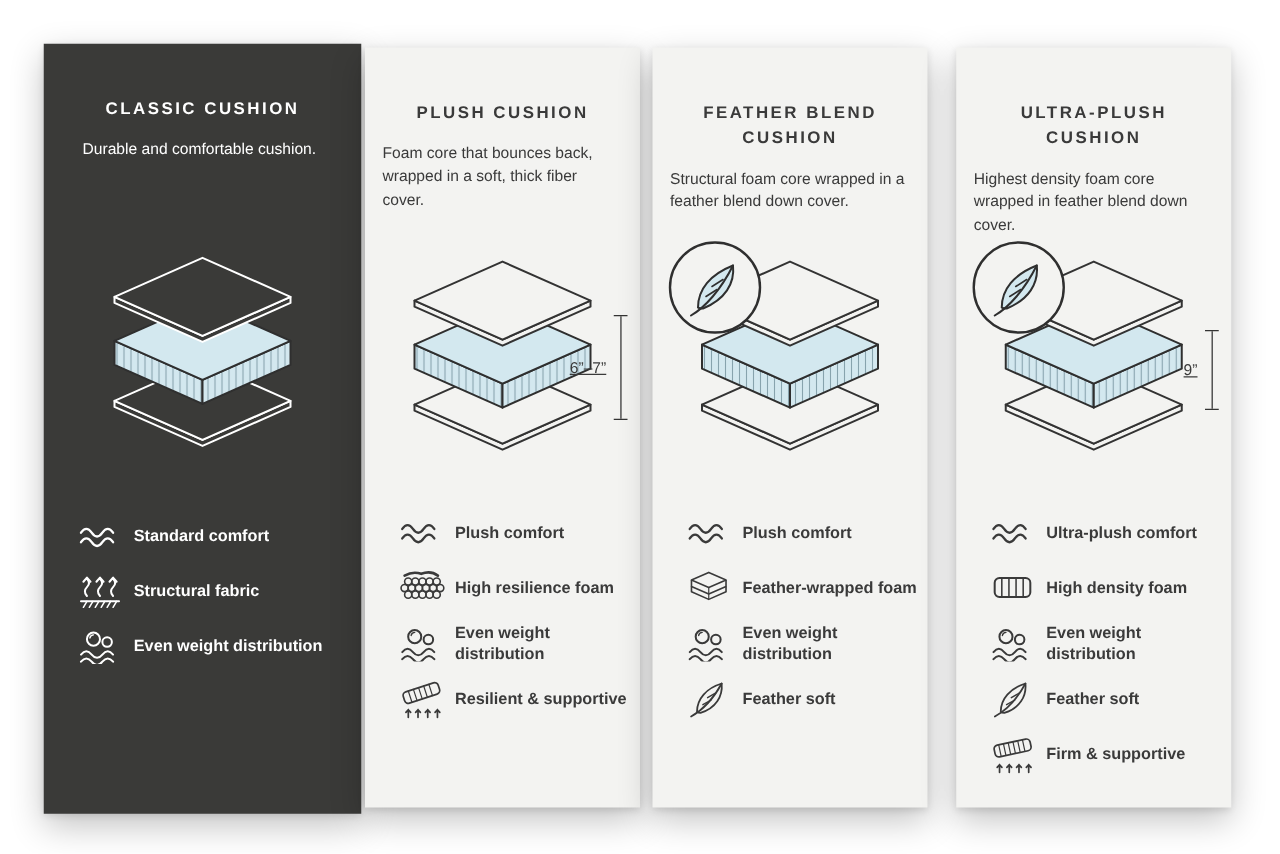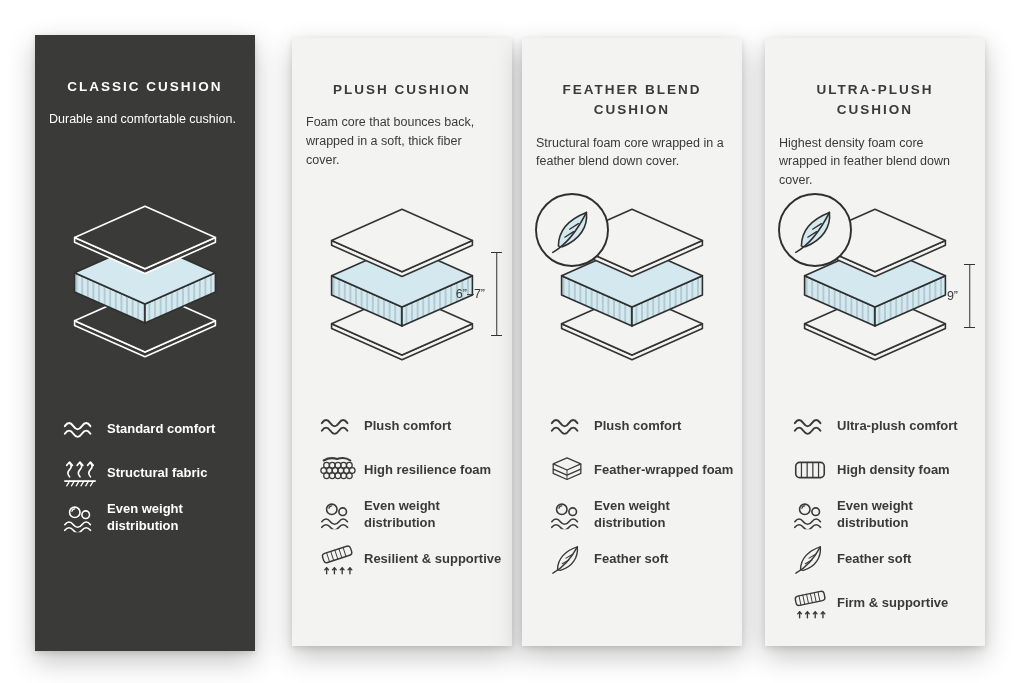--- a/index.html
+++ b/index.html
@@ -19,21 +19,21 @@
     height:608px;
     background:var(--card-bg);
     color:var(--text);
     box-shadow:0 10px 26px rgba(0,0,0,.24), 0 2px 6px rgba(0,0,0,.12);
     --cover-fill:var(--card-bg);
     --foam-fill:#d3e8ef;
     --foam-line:#2f2f2f;
   }
   .card.dark { --card-bg:#3a3a38; --text:#ffffff; --line:#ffffff; --icon:#ffffff; top:35px; height:616px; }
   .card.light { --card-bg:#f3f3f1; --text:#3a3a3a; --line:#333333; --icon:#3a3a3a; }
-  .c1 { left:35px; width:220px; }
+  .c1 { left:35px; width:254px; }
   .c2 { left:292px; }
   .c3 { left:522px; }
   .c4 { left:765px; }
 
   .card h2 {
     margin-top:42px;
     text-align:center;
     font-size:13.5px;
     font-weight:bold;
     letter-spacing:2px;
@@ -69,20 +69,21 @@
   .dim {
     position:absolute;
     right:-12px;
     top:46px;
     display:flex;
     align-items:center;
     gap:6px;
     font-size:12.5px;
     color:var(--text);
     white-space:nowrap;
+    text-decoration:underline;
   }
   .tick {
     width:11px;
     height:84px;
     border-top:1.5px solid var(--line);
     border-bottom:1.5px solid var(--line);
     position:relative;
     display:inline-block;
   }
   .tick::after {

